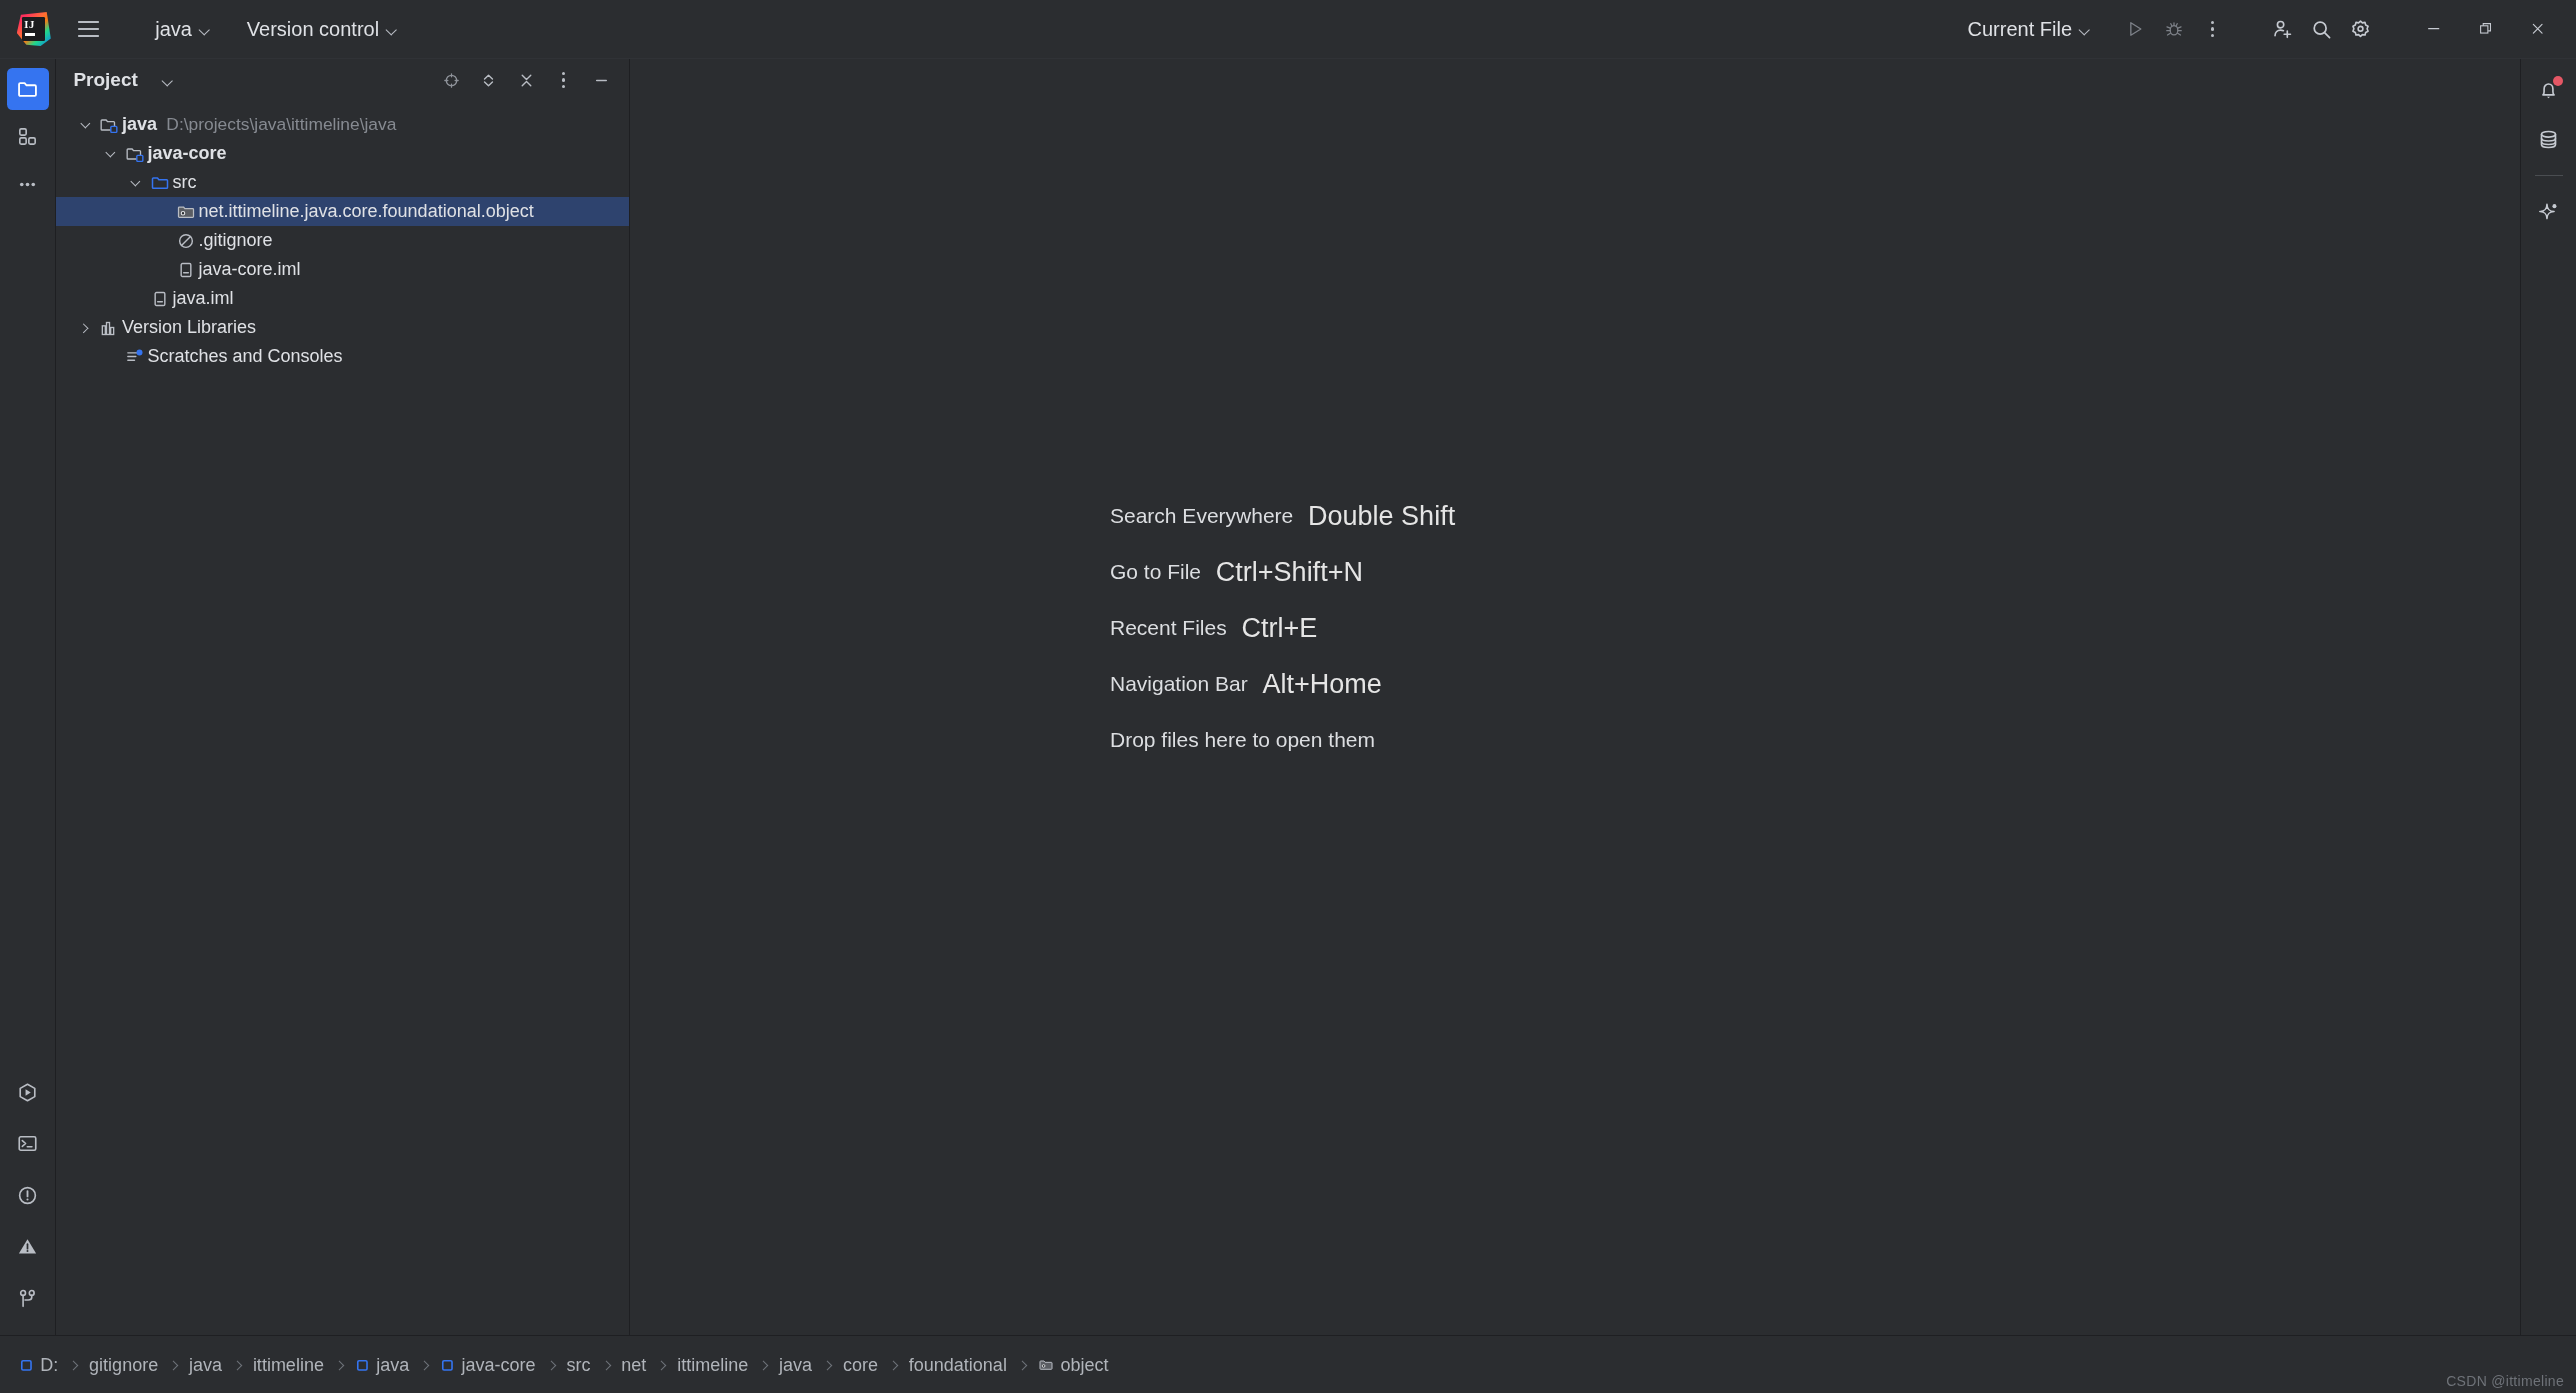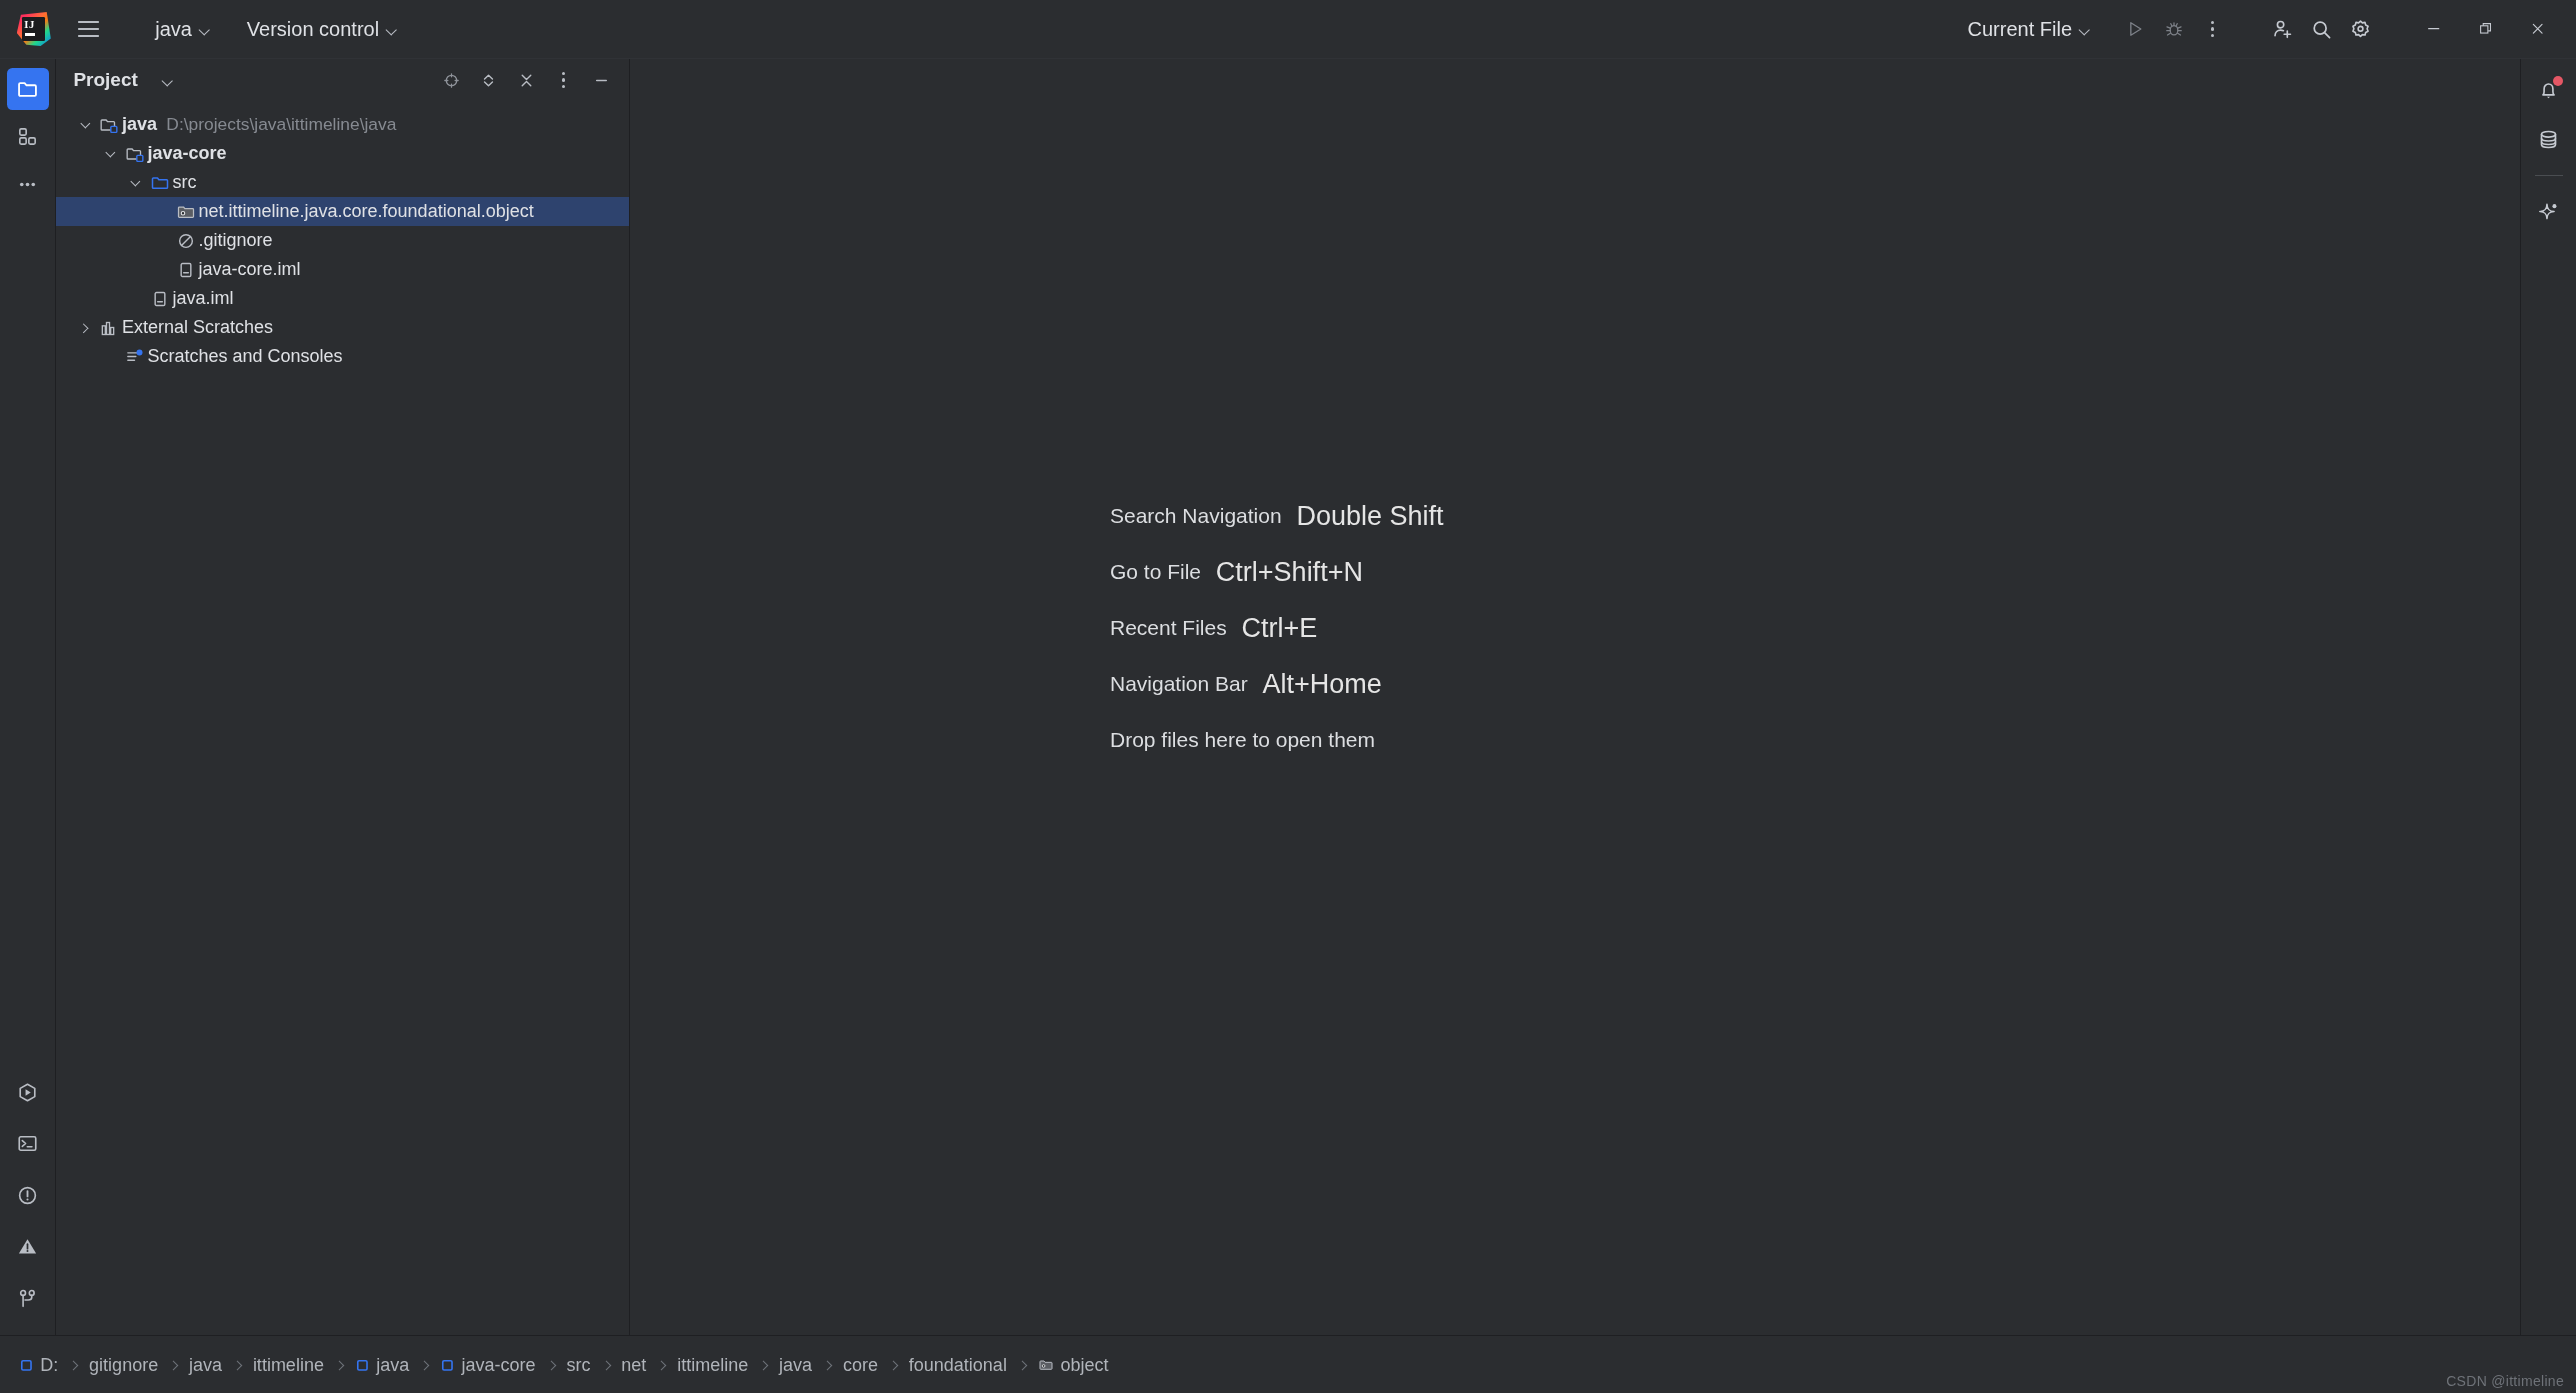--- a/index.html
+++ b/index.html
@@ -502,39 +502,39 @@
           <span class="twist right">
             <i></i>
           </span>
           <span class="ticon">
             <svg width="20" height="20" viewBox="0 0 24 24">
               <rect x="4" y="9.4" width="3.6" height="10.4" fill="none" stroke="#b9bdc4" stroke-width="1.6"></rect>
               <rect x="9" y="5.4" width="3.6" height="14.4" fill="none" stroke="#b9bdc4" stroke-width="1.6"></rect>
               <rect x="14" y="11.4" width="3.6" height="8.4" fill="none" stroke="#b9bdc4" stroke-width="1.6"></rect>
             </svg>
           </span>
-          <span class="tlabel">External Scratches</span>
+          <span class="tlabel">Version Libraries</span>
         </div>
         <div class="trow" style="padding-left: 43px;">
           <span class="twist "></span>
           <span class="ticon">
             <svg width="20" height="20" viewBox="0 0 24 24">
               <path d="M3.4 7 L14.6 7 M3.4 11.4 L13 11.4 M3.4 15.8 L11.4 15.8" stroke="#b9bdc4" stroke-width="1.7" stroke-linecap="round"></path>
               <circle cx="17.4" cy="6.6" r="3.6" fill="#3574f0"></circle>
             </svg>
           </span>
           <span class="tlabel">Scratches and Consoles</span>
         </div>
       </div>
   </div>
 
   <div class="editor">
     <div class="hints" id="hints">
         <div class="hint-row">
-          <span class="hint-action">Search Navigation</span>
+          <span class="hint-action">Search Everywhere</span>
           <span class="hint-key">Double Shift</span>
         </div>
         <div class="hint-row">
           <span class="hint-action">Go to File</span>
           <span class="hint-key">Ctrl+Shift+N</span>
         </div>
         <div class="hint-row">
           <span class="hint-action">Recent Files</span>
           <span class="hint-key">Ctrl+E</span>
         </div>

